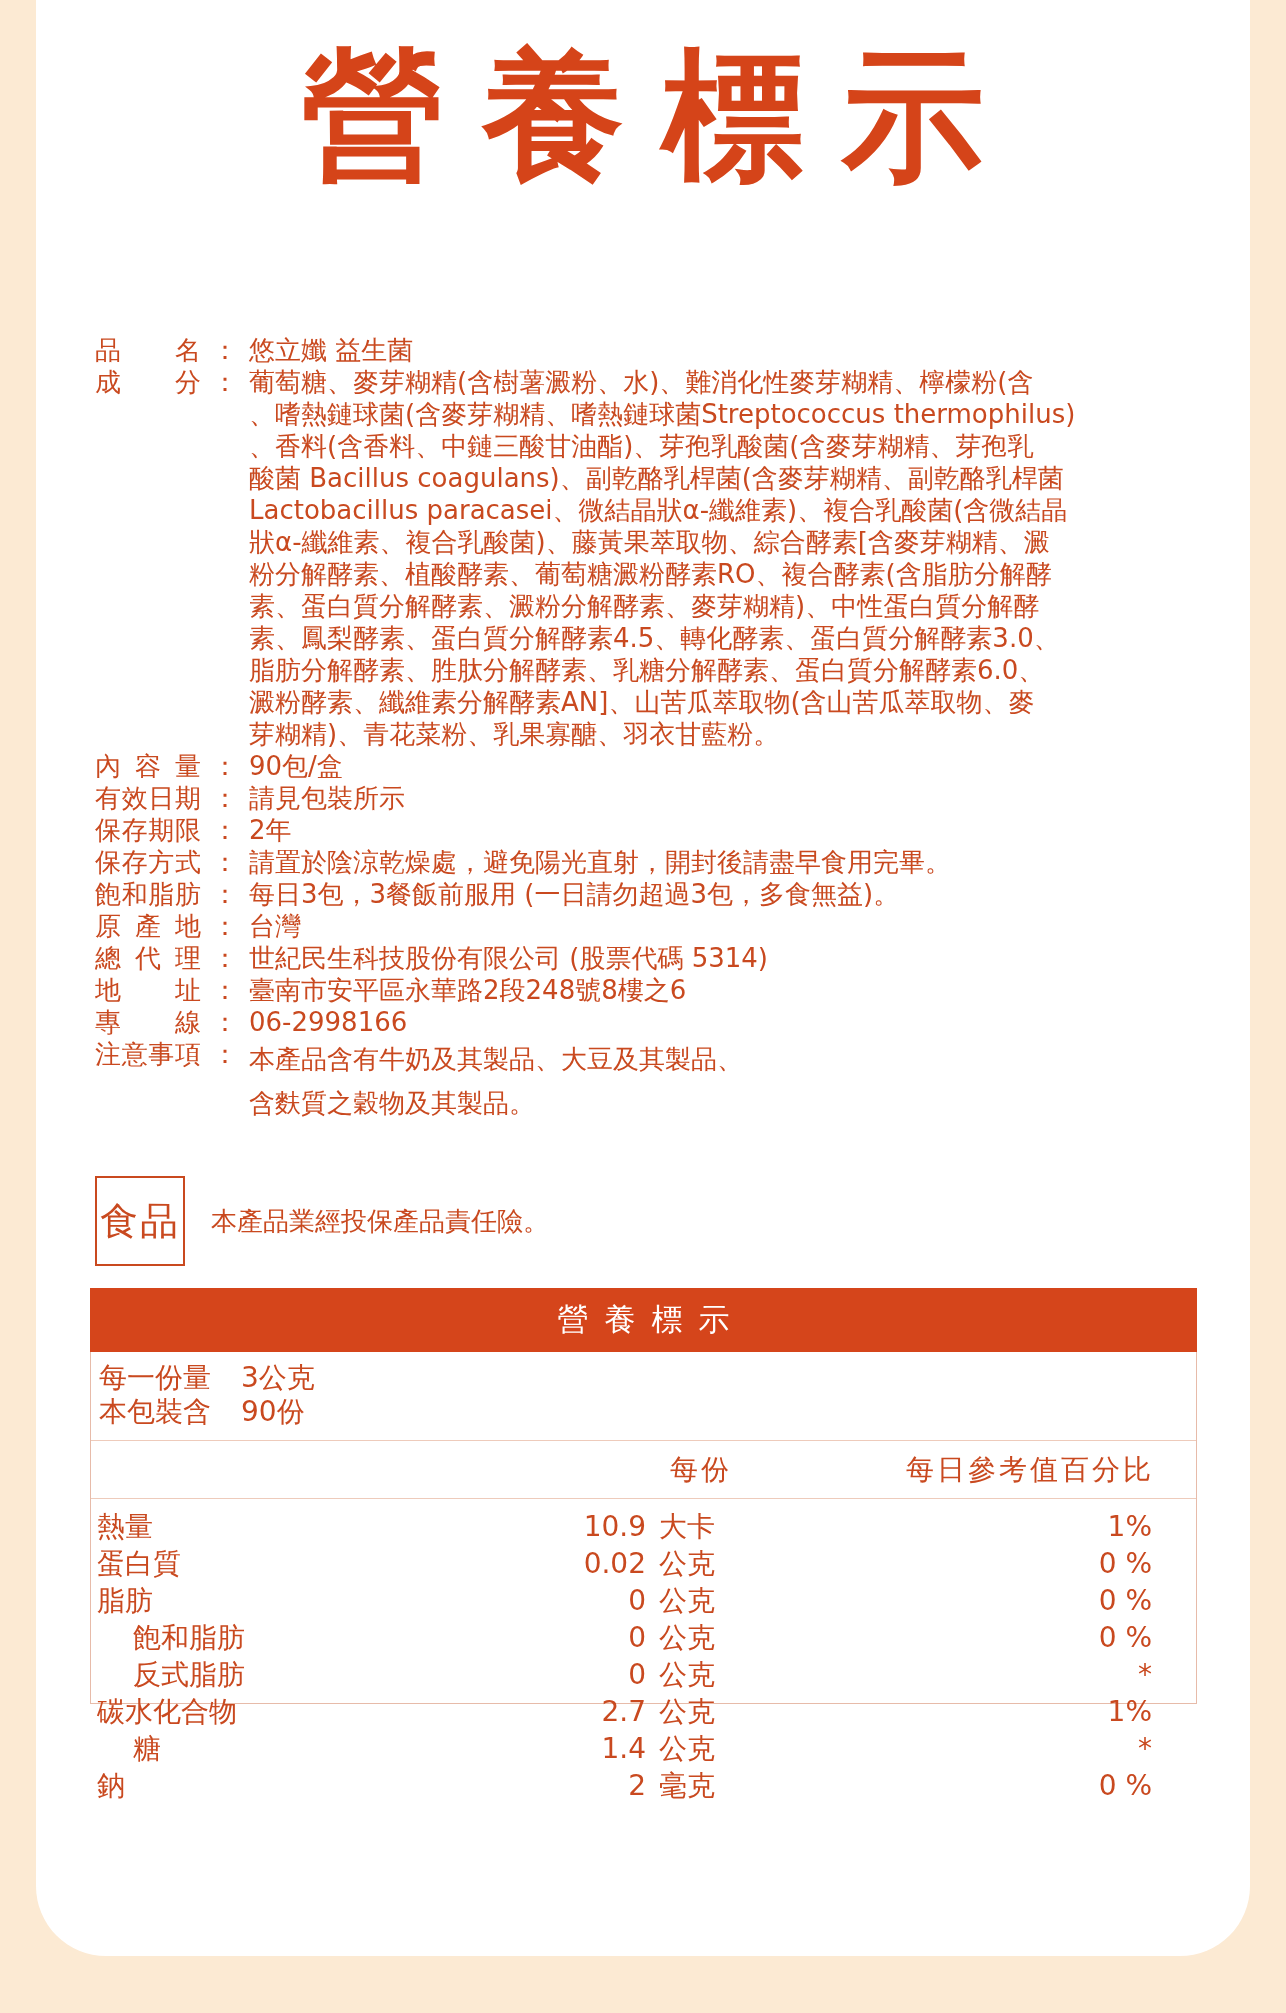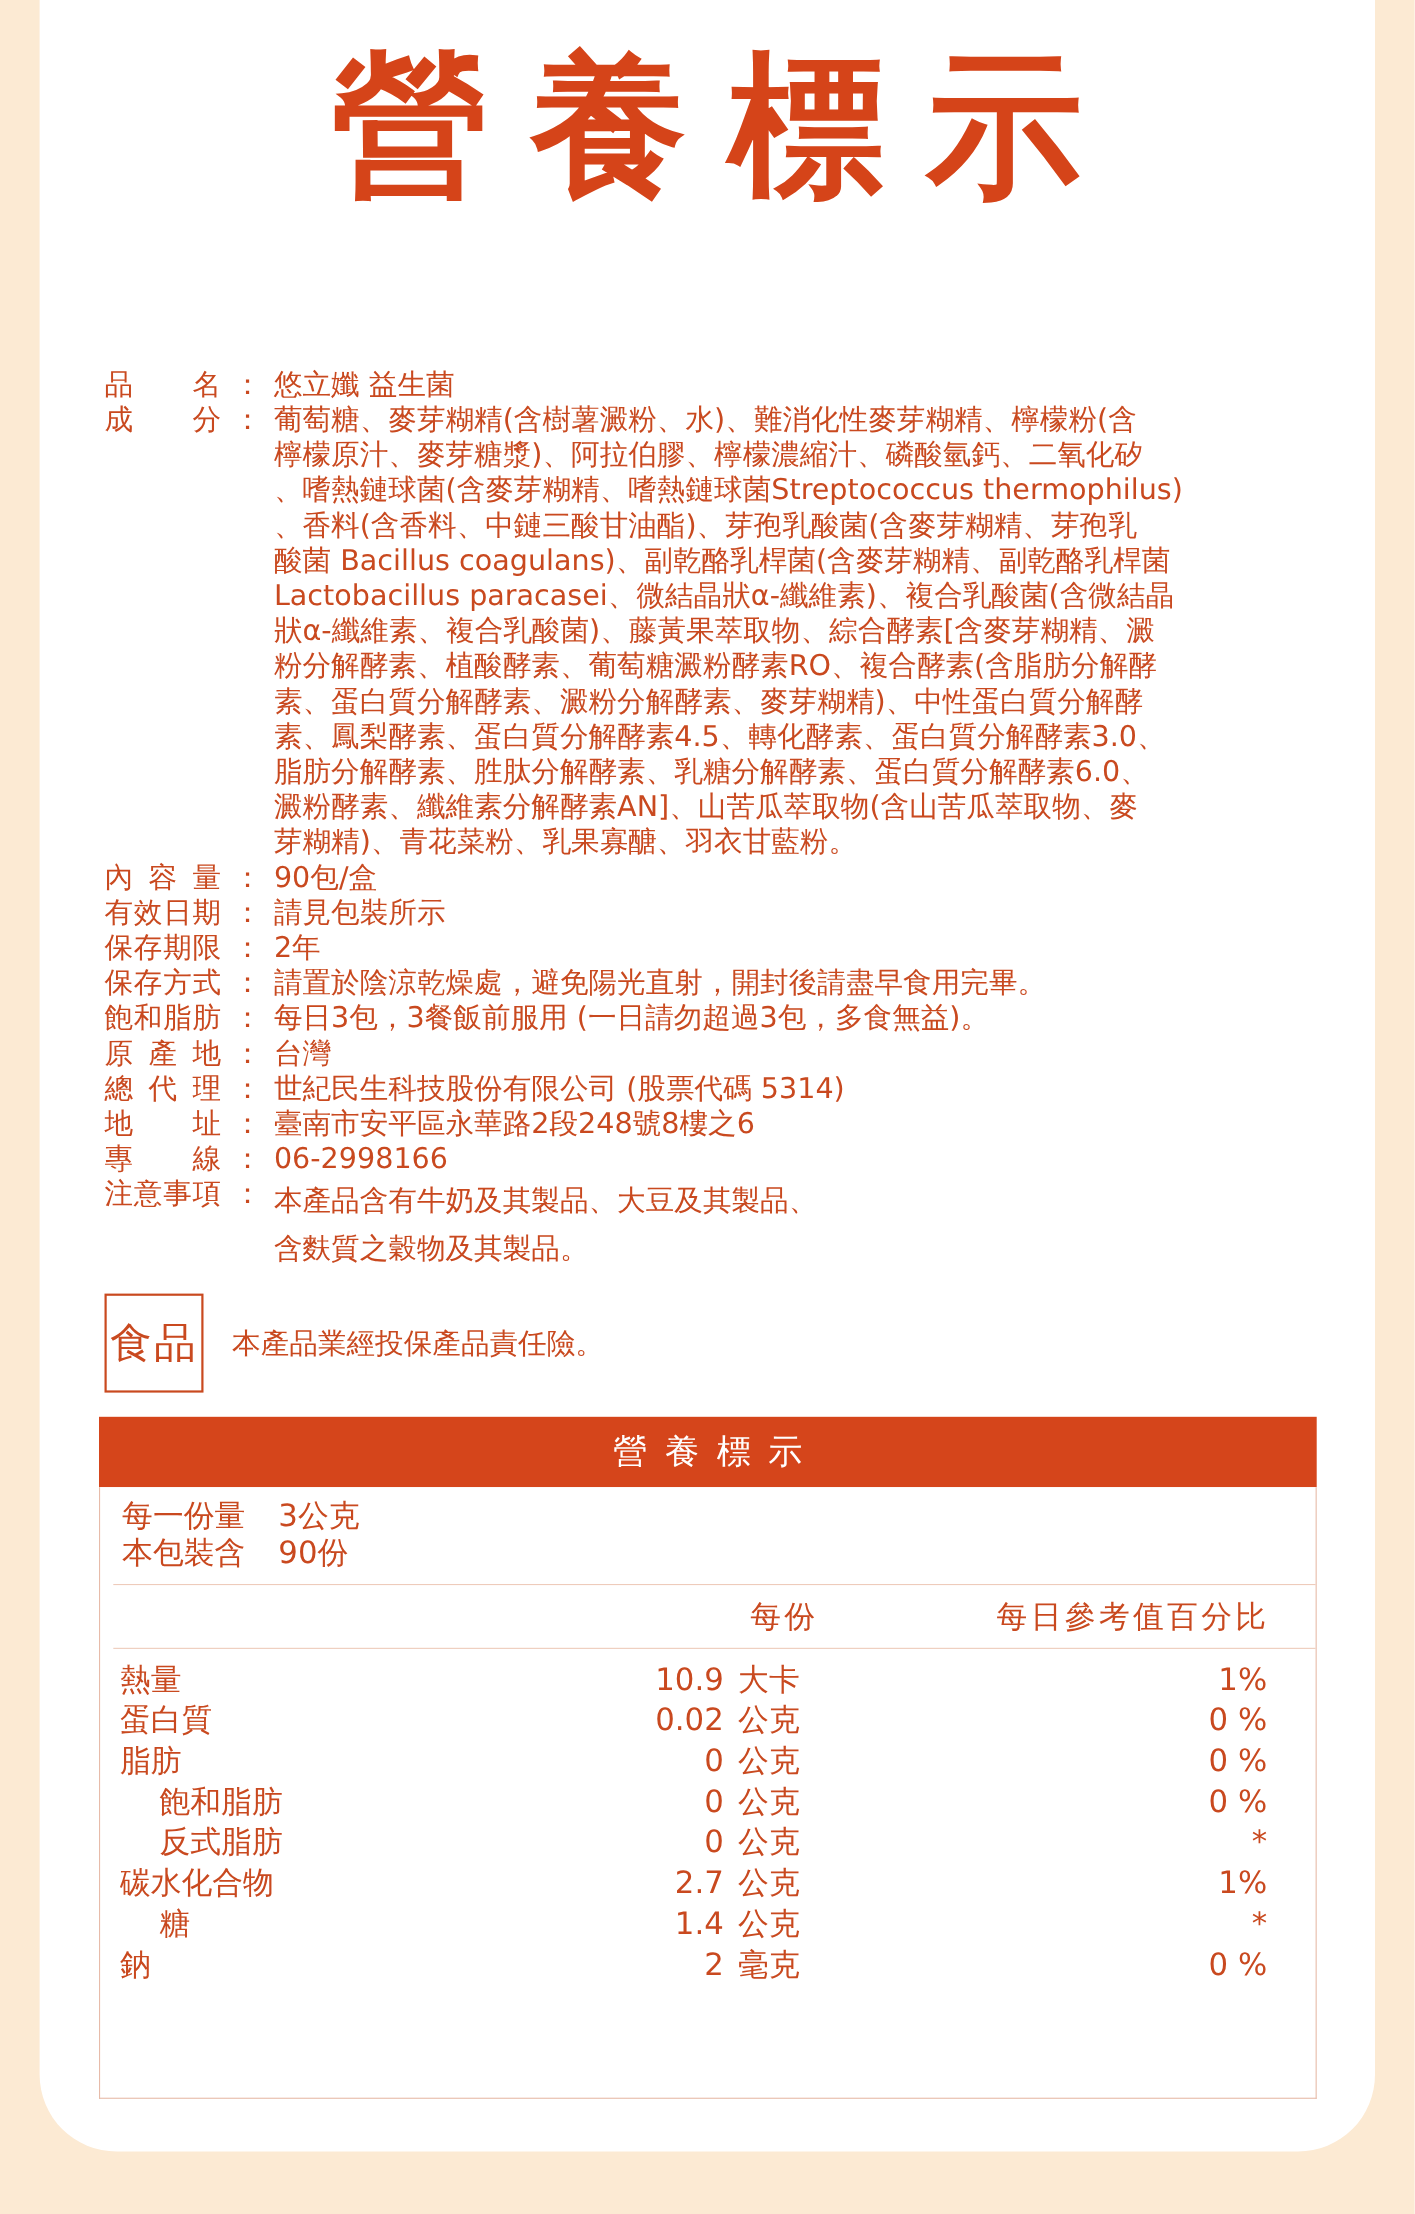--- a/index.html
+++ b/index.html
@@ -52,23 +52,22 @@
   
   .ntable{position:absolute;left:90px;top:1288px;width:1107px;}
   .nbanner{
     height:64px;background:#d5451b;color:#ffffff;
     display:flex;align-items:center;justify-content:center;
     font-size:31px;letter-spacing:16px;padding-left:16px;box-sizing:border-box;
   }
   .nbody{
     border-left:1px solid #e7bba9;border-right:1px solid #e7bba9;
     border-bottom:1px solid #e7bba9;
-    background:#ffffff;height:556px;box-sizing:border-box;
+    background:#ffffff;height:352px;box-sizing:border-box;
     font-size:28px;
-    padding-left:12px;
   }
   .serving{padding:9px 0 0 8px;line-height:34px;}
   .serv-line{display:flex;}
   .serv-line .sv{margin-left:30px;}
   .ndivider{border-top:1px solid #eecbbb;margin-top:11px;}
   .nhead{
     display:grid;grid-template-columns:500px 220px 1fr;
     height:57px;align-items:center;letter-spacing:3px;
   }
   .nhead .c2{text-align:center;}
@@ -97,21 +96,20 @@
     <span class="flabel">品名</span>
     <span class="colon">：</span>
     <div class="fvalue">悠立孅 益生菌</div>
   </div>
 
   <div class="irow">
     <span class="flabel">成分</span>
     <span class="colon">：</span>
     <div class="fvalue">
       <div class="ing-line">葡萄糖、麥芽糊精(含樹薯澱粉、水)、難消化性麥芽糊精、檸檬粉(含</div>
-      <div class="ing-line">檸檬原汁、麥芽糖漿)、阿拉伯膠、檸檬濃縮汁、磷酸氫鈣、二氧化矽</div>
       <div class="ing-line">、嗜熱鏈球菌(含麥芽糊精、嗜熱鏈球菌Streptococcus thermophilus)</div>
       <div class="ing-line">、香料(含香料、中鏈三酸甘油酯)、芽孢乳酸菌(含麥芽糊精、芽孢乳</div>
       <div class="ing-line">酸菌 Bacillus coagulans)、副乾酪乳桿菌(含麥芽糊精、副乾酪乳桿菌</div>
       <div class="ing-line">Lactobacillus paracasei、微結晶狀α-纖維素)、複合乳酸菌(含微結晶</div>
       <div class="ing-line">狀α-纖維素、複合乳酸菌)、藤黃果萃取物、綜合酵素[含麥芽糊精、澱</div>
       <div class="ing-line">粉分解酵素、植酸酵素、葡萄糖澱粉酵素RO、複合酵素(含脂肪分解酵</div>
       <div class="ing-line">素、蛋白質分解酵素、澱粉分解酵素、麥芽糊精)、中性蛋白質分解酵</div>
       <div class="ing-line">素、鳳梨酵素、蛋白質分解酵素4.5、轉化酵素、蛋白質分解酵素3.0、</div>
       <div class="ing-line">脂肪分解酵素、胜肽分解酵素、乳糖分解酵素、蛋白質分解酵素6.0、</div>
       <div class="ing-line">澱粉酵素、纖維素分解酵素AN]、山苦瓜萃取物(含山苦瓜萃取物、麥</div>

